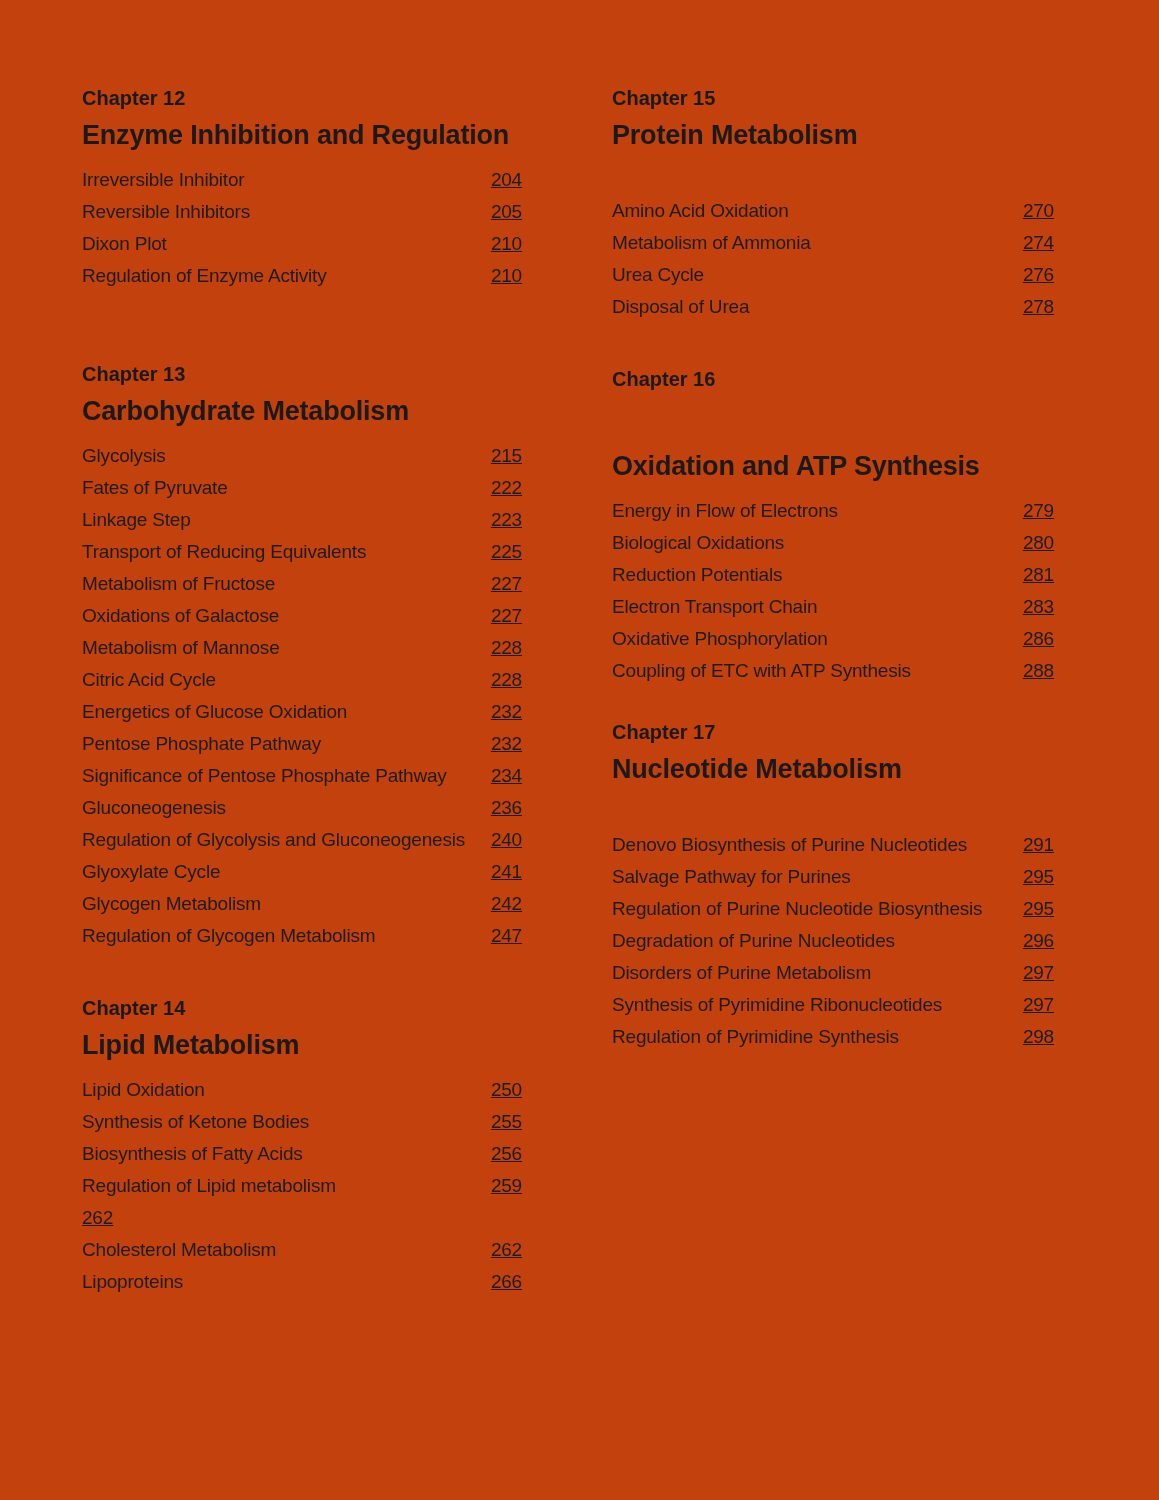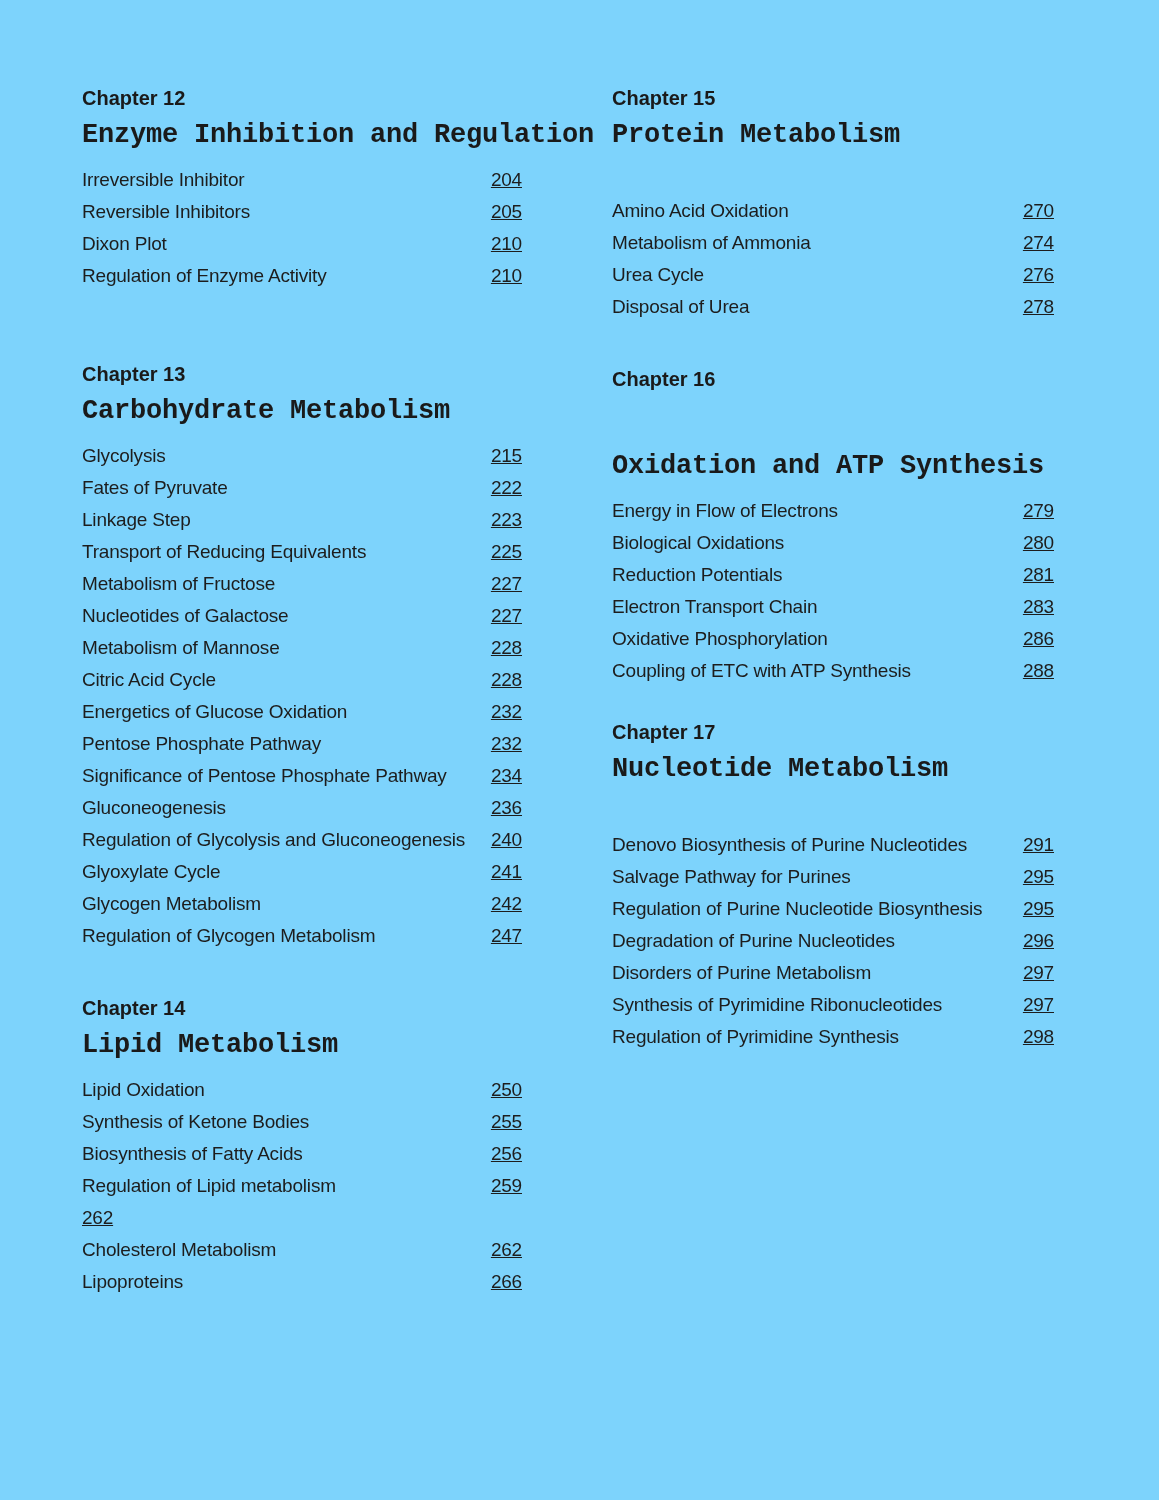--- a/index.html
+++ b/index.html
@@ -4,21 +4,21 @@
 <style>
   html, body {
     margin: 0;
     padding: 0;
     background: #ffffff;
   }
   .page {
     position: relative;
     width: 1159px;
     height: 1500px;
-    background: #7dd3fc;
+    background: #c2410c;
     font-family: "Liberation Sans", sans-serif;
     color: #1d1d1d;
     overflow: hidden;
   }
   .col {
     position: absolute;
     top: 86px;
   }
   .col-left  { left: 82px;  width: 440px; }
   .col-right { left: 612px; width: 442px; }
@@ -34,21 +34,20 @@
     white-space: nowrap;
   }
   .chapter-title {
     margin: 10px 0 0 0;
     font-size: 27px;
     line-height: 30px;
     font-weight: 700;
     color: #1a1a1a;
     letter-spacing: -0.2px;
     white-space: nowrap;
-    font-family: Liberation Mono, monospace;
   }
   .entries { margin-top: 14px; }
 
   .entry {
     display: flex;
     justify-content: space-between;
     align-items: center;
     height: 32px;
     font-size: 19px;
     letter-spacing: -0.2px;
@@ -111,21 +110,21 @@
   </div>
           <div class="entry">
     <span class="entry-label">Transport of Reducing Equivalents</span>
     <span class="entry-page">225</span>
   </div>
           <div class="entry">
     <span class="entry-label">Metabolism of Fructose</span>
     <span class="entry-page">227</span>
   </div>
           <div class="entry">
-    <span class="entry-label">Nucleotides of Galactose</span>
+    <span class="entry-label">Oxidations of Galactose</span>
     <span class="entry-page">227</span>
   </div>
           <div class="entry">
     <span class="entry-label">Metabolism of Mannose</span>
     <span class="entry-page">228</span>
   </div>
           <div class="entry">
     <span class="entry-label">Citric Acid Cycle</span>
     <span class="entry-page">228</span>
   </div>

